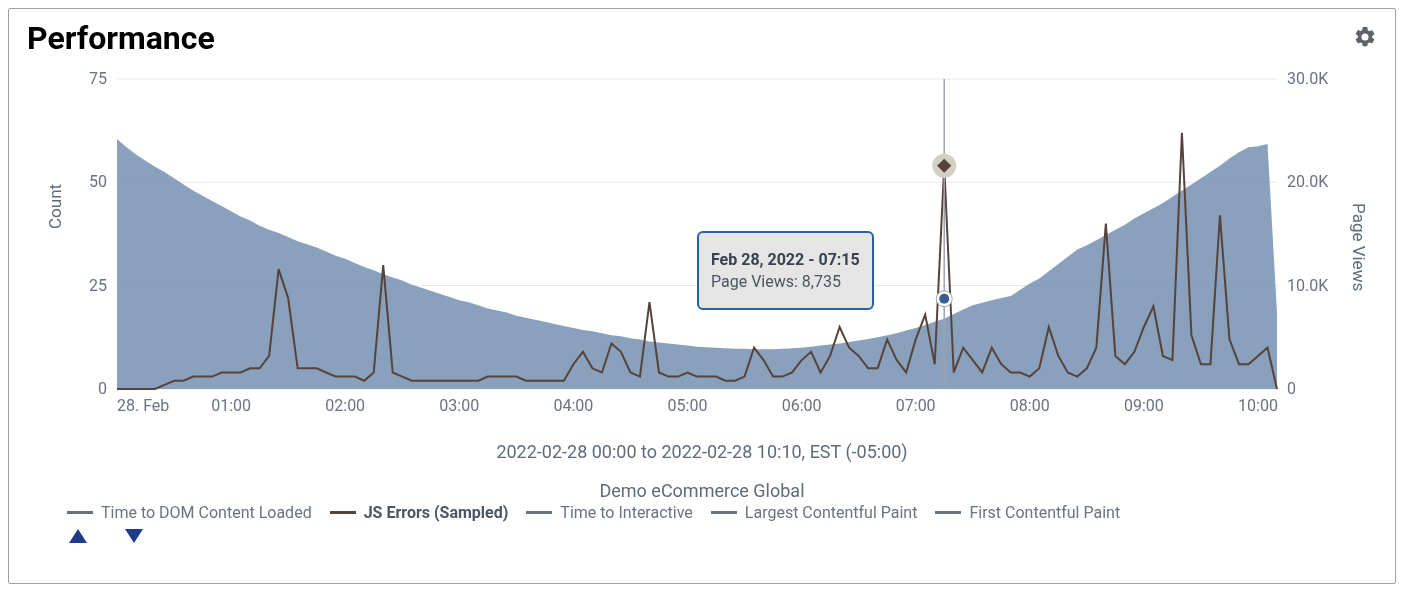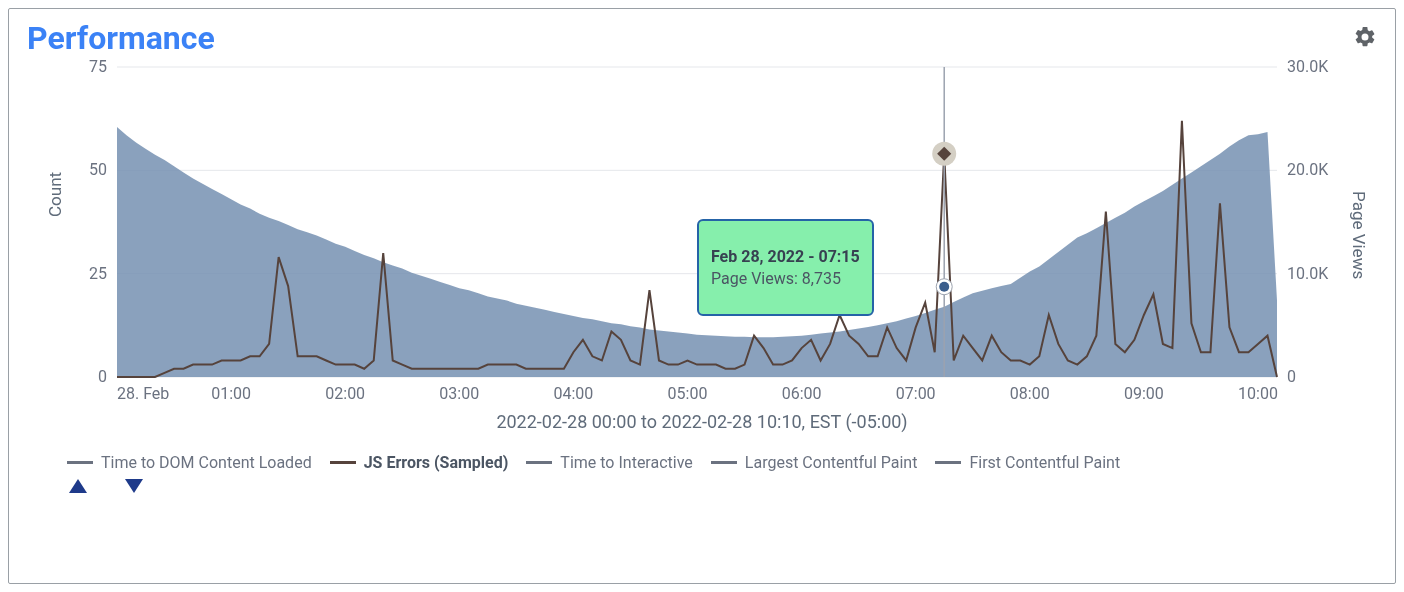--- a/index.html
+++ b/index.html
@@ -14,22 +14,22 @@
     border: 1px solid #9aa0a6;
     border-radius: 2px;
     padding: 10px 18px 18px 18px;
     position: relative;
     width: 1388px;
     height: 576px;
   }
   .panel-title {
     font-size: 32px;
     font-weight: 700;
-    color: #3b82f6;
-    margin: 0 0 0 0;
+    color: #000000;
+    margin: 0 0 12px 0;
   }
   .gear {
     position: absolute;
     top: 16px;
     right: 18px;
     width: 24px;
     height: 24px;
     fill: #5f6368;
     cursor: pointer;
   }
@@ -53,48 +53,48 @@
   .y-title-right {
     position: absolute;
     right: 8px;
     top: 134px;
     writing-mode: vertical-rl;
     font-size: 17px;
   }
   .subline {
     text-align: center;
     font-size: 18px;
-    margin-top: 0;
+    margin-top: 18px;
     color: #5f6b7a;
   }
   .legend {
-    margin-top: 21px;
+    margin-top: 2px;
     display: flex;
     flex-wrap: wrap;
     gap: 26px 18px;
     align-items: center;
     padding-left: 40px;
     font-size: 17px;
   }
   .legend-item { display: inline-flex; align-items: center; gap: 8px; cursor: pointer; }
   .legend-swatch { width: 26px; height: 3px; background: #6b7280; display: inline-block; }
   .legend-swatch.brown { background: #56433c; }
   .legend-text.bold { font-weight: 700; color: #4b5563; }
   .triangles { padding-left: 42px; margin-top: 6px; }
   .tri { display:inline-block; width:0; height:0; border-left:9px solid transparent; border-right:9px solid transparent; margin-right: 34px; cursor:pointer; }
   .tri.up { border-bottom: 14px solid #1e3a8a; }
   .tri.down { border-top: 14px solid #1e3a8a; }
   .tooltip {
     position: absolute;
     left: 640px;
     top: 162px;
     border: 2px solid #2563a7;
-    background: #86efac;
+    background: #e5e5e5;
     border-radius: 6px;
-    padding: 25px 12px;
+    padding: 16px 12px;
     font-size: 16px;
     color: #4b5563;
     line-height: 1.35;
     pointer-events: none;
   }
   .tooltip .tt-head { font-weight: 700; color: #374151; }
   svg text { font-family: inherit; }
 </style>
 </head>
 <body>
@@ -145,20 +145,21 @@
 
     <div class="tooltip">
       <div class="tt-head">Feb 28, 2022 - 07:15</div>
       <div>
         <span>Page Views</span>: <span>8,735</span>
       </div>
     </div>
   </div>
 
   <div class="subline">2022-02-28 00:00 to 2022-02-28 10:10, EST (-05:00)</div>
+  <div class="subline">Demo eCommerce Global</div>
 
   <div class="legend" id="legend">
       <span class="legend-item">
         <span class="legend-swatch"></span>
         <span class="legend-text">Time to DOM Content Loaded</span>
       </span>
       <span class="legend-item">
         <span class="legend-swatch brown"></span>
         <span class="legend-text bold">JS Errors (Sampled)</span>
       </span>

